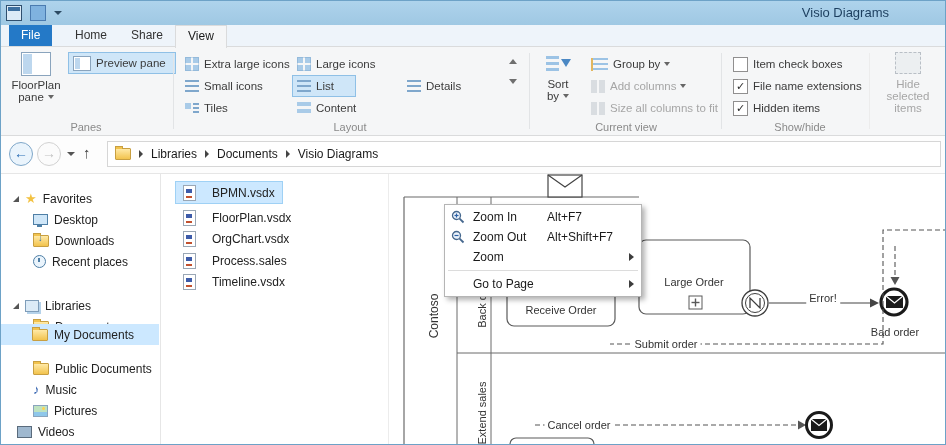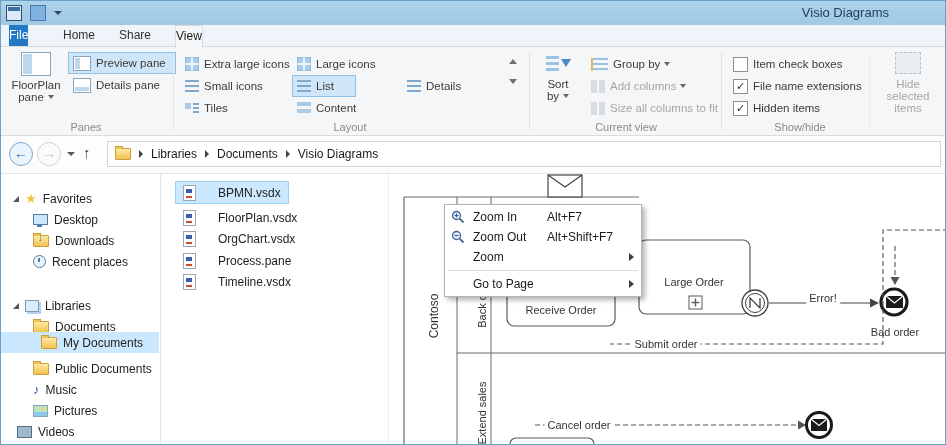--- a/index.html
+++ b/index.html
@@ -8,21 +8,21 @@
   
   .titlebar{position:absolute;left:0;top:0;right:0;height:24px;background:linear-gradient(#aed3ec,#9fc8e3)}
   .qat-ic{position:absolute;top:4px;width:16px;height:16px}
   .appicon{left:5px;border:1px solid #2f4f6e;background:#dcebf7;box-sizing:border-box}
   .appicon::before{content:"";position:absolute;left:1px;right:1px;top:1px;height:4px;background:#3c6f9f}
   .qat2{left:29px;border:1px solid #4a7bb0;background:#7fb2df;box-sizing:border-box}
   .qat-chev{left:53px;top:10px;width:0;height:0;border-left:4px solid transparent;border-right:4px solid transparent;border-top:4px solid #2c4a63}
   .wtitle{position:absolute;right:56px;top:4px;font-size:13px;color:#1c3e5e;white-space:nowrap}
   
   .tabstrip{position:absolute;left:0;top:24px;right:0;height:21px;background:#eef4fa;border-bottom:1px solid #dadbdc}
-  .tab{position:absolute;top:0;height:21px;line-height:21px;padding:0 0;color:#333;cursor:default}
+  .tab{position:absolute;top:0;height:21px;line-height:21px;padding:0 12px;color:#333;cursor:default}
   .tab-file{background:#2479c7;color:#fff}
   .tab-active{background:#f5f6f7;border:1px solid #dadbdc;border-bottom:0;height:22px;z-index:2;color:#1a1a1a}
   
   .ribbon{position:absolute;left:0;top:46px;right:0;height:88px;background:#f5f6f7;border-bottom:1px solid #dadbdc}
   .rlabel{position:absolute;bottom:2px;font-size:11px;color:#8a8a8a;text-align:center}
   .rdiv{position:absolute;top:6px;bottom:6px;width:1px;background:#e2e4e6}
   .rbtn{position:absolute;display:flex;align-items:center;gap:5px;height:20px;padding:0 4px;font-size:11.5px;color:#3b3b3b;white-space:nowrap}
   .sel{background:#cfe6f8;outline:1px solid #8fc0e6}
   .bigbtn{position:absolute;display:flex;flex-direction:column;align-items:center;text-align:center;font-size:11.5px;color:#3b3b3b}
   .dis{color:#a6a6a6}
@@ -84,21 +84,21 @@
   .vsd{width:11px;height:14px;background:#fff;border:1px solid #9aa7b5;position:relative;flex:0 0 auto}
   .vsd::before{content:"";position:absolute;left:2px;top:3px;width:6px;height:4px;background:#3d5ba9}
   .vsd::after{content:"";position:absolute;left:2px;top:10px;width:6px;height:2px;background:#c2512f}
   .exp{width:0;height:0;border-bottom:6px solid #555;border-left:6px solid transparent;flex:0 0 auto}
   
   .content{position:absolute;left:0;top:173px;right:0;bottom:0;background:#fff}
   .sidebar{position:absolute;left:0;top:0;width:160px;bottom:0;border-right:1px solid #e6e6e6;box-sizing:border-box}
   .srow{position:absolute;left:0;right:1px;height:21px;display:flex;align-items:center;gap:6px;box-sizing:border-box}
   .srow-sel{background:#cce8ff}
   .filelist{position:absolute;left:161px;top:0;width:226px;bottom:0}
-  .frow{position:absolute;left:14px;height:21px;display:flex;align-items:center;gap:22px;padding:0 7px}
+  .frow{position:absolute;left:14px;height:21px;display:flex;align-items:center;gap:16px;padding:0 7px}
   .frow-sel{background:#cce8ff;outline:1px solid #9fd1f5}
   .preview{position:absolute;left:387px;top:0;right:0;bottom:0;border-left:1px solid #ececec;box-sizing:border-box}
   .dlabel{position:absolute;transform:translate(-50%,-50%);font-size:11px;color:#333;white-space:nowrap}
   .dlabel.bg{background:#fff;padding:0 3px}
   .rot{transform:translate(-50%,-50%) rotate(-90deg)}
   .pool{font-size:12px}
   
   .menu{position:absolute;left:443px;top:203px;width:196px;background:#fff;border:1px solid #b5b5b5;
         box-shadow:3px 3px 5px rgba(0,0,0,.3);padding:2px 0;z-index:10}
   .mitem{position:relative;height:20px;display:flex;align-items:center;padding-left:28px;font-size:12px;color:#1a1a1a}
@@ -129,24 +129,20 @@
   <div class="ribbon">
 
     <div class="bigbtn" style="left:6px;top:5px;width:58px">
       <span class="ic ic-navpane"></span>
       <span>FloorPlan</span>
       <span class="dd">pane</span>
     </div>
     <div class="rbtn sel" style="left:68px;top:6px;width:98px">
       <span class="ic ic-pane"></span>
       <span>Preview pane</span>
-    </div>
-    <div class="rbtn" style="left:68px;top:28px;width:98px">
-      <span class="ic ic-pane bottom"></span>
-      <span>Details pane</span>
     </div>
     <div class="rlabel" style="left:0;width:170px">Panes</div>
     <div class="rdiv" style="left:172px"></div>
 
     <div class="rbtn" style="left:180px;top:7px">
       <span class="ic ic-grid"></span>
       <span>Extra large icons</span>
     </div>
     <div class="rbtn" style="left:292px;top:7px">
       <span class="ic ic-grid"></span>
@@ -256,21 +252,21 @@
       </div>
       <div class="srow" style="top:121px;padding-left:12px">
         <span class="exp"></span>
         <span class="libs"></span>
         <span>Libraries</span>
       </div>
       <div class="srow" style="top:142px;padding-left:32px">
         <span class="folder"></span>
         <span>Documents</span>
       </div>
-      <div class="srow srow-sel" style="top:158px;padding-left:40px">
+      <div class="srow srow-sel" style="top:150px;padding-left:31px">
         <span class="folder"></span>
         <span>My Documents</span>
       </div>
       <div class="srow" style="top:184px;padding-left:32px">
         <span class="folder"></span>
         <span>Public Documents</span>
       </div>
       <div class="srow" style="top:205px;padding-left:32px">
         <span class="music">♪</span>
         <span>Music</span>
@@ -293,21 +289,21 @@
       <div class="frow" style="top:33px">
         <span class="vsd"></span>
         <span>FloorPlan.vsdx</span>
       </div>
       <div class="frow" style="top:54px">
         <span class="vsd"></span>
         <span>OrgChart.vsdx</span>
       </div>
       <div class="frow" style="top:76px">
         <span class="vsd"></span>
-        <span>Process.pane</span>
+        <span>Process.sales</span>
       </div>
       <div class="frow" style="top:97px">
         <span class="vsd"></span>
         <span>Timeline.vsdx</span>
       </div>
     </div>
 
     <div class="preview">
       <svg width="559" height="272" viewBox="0 0 559 272">
 

